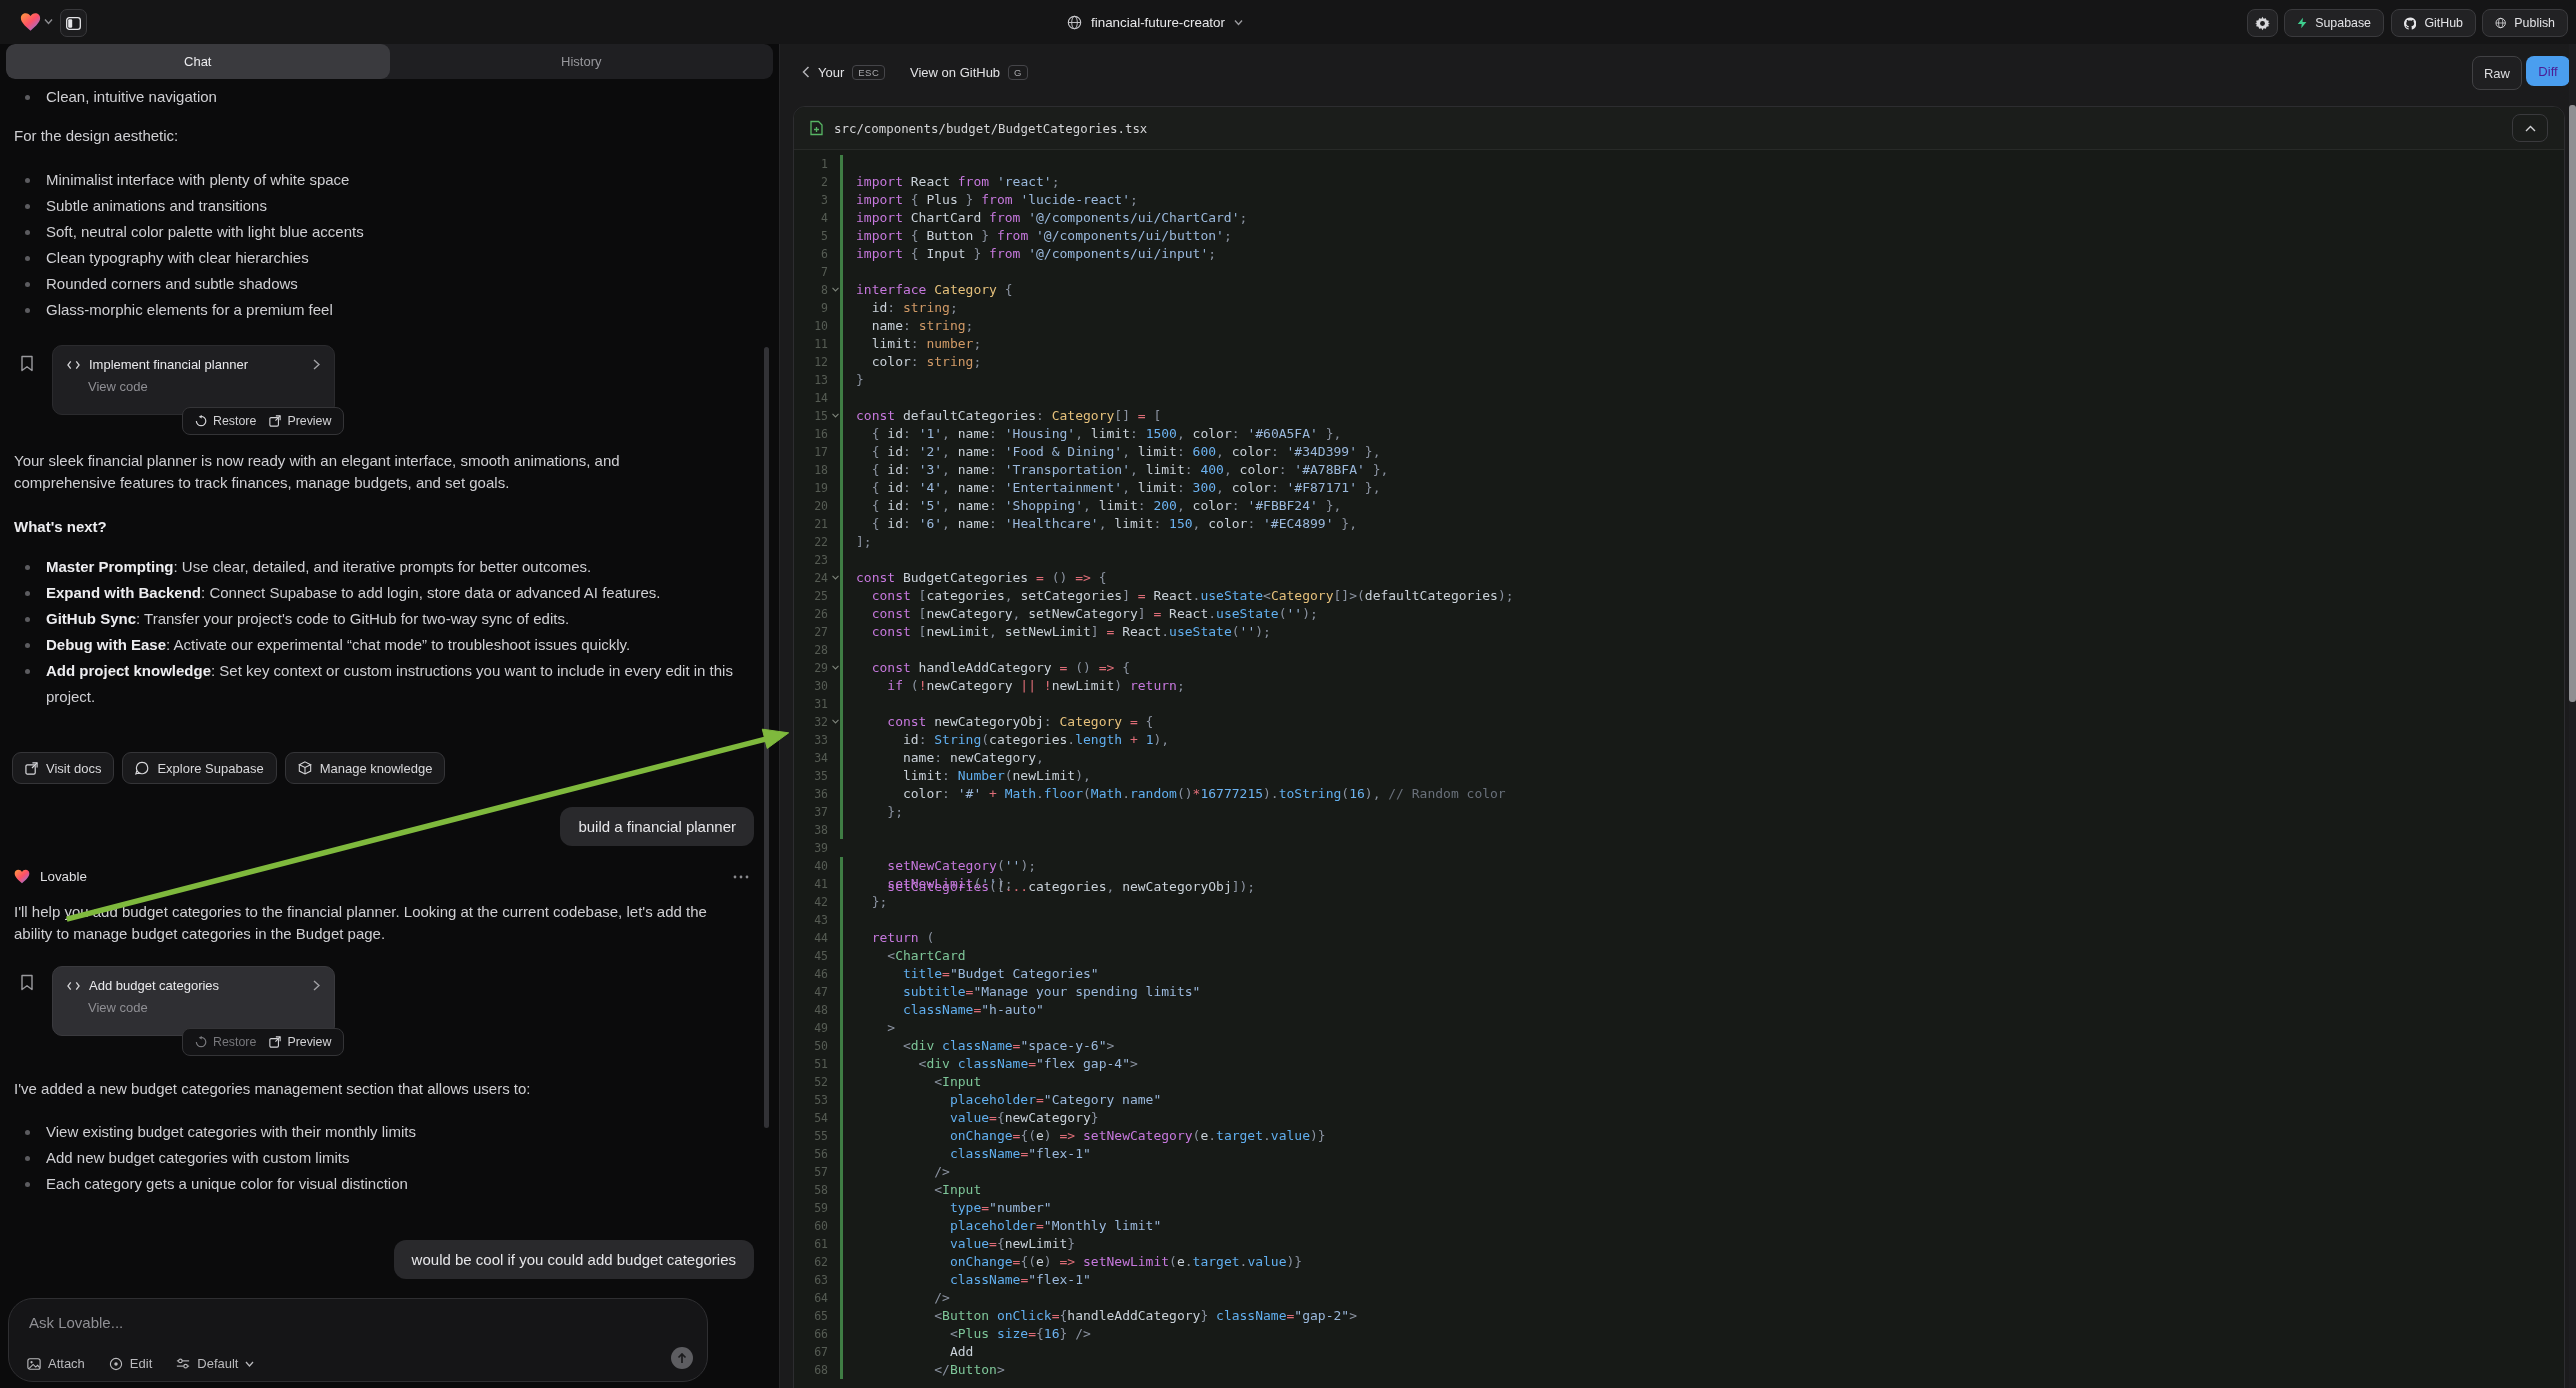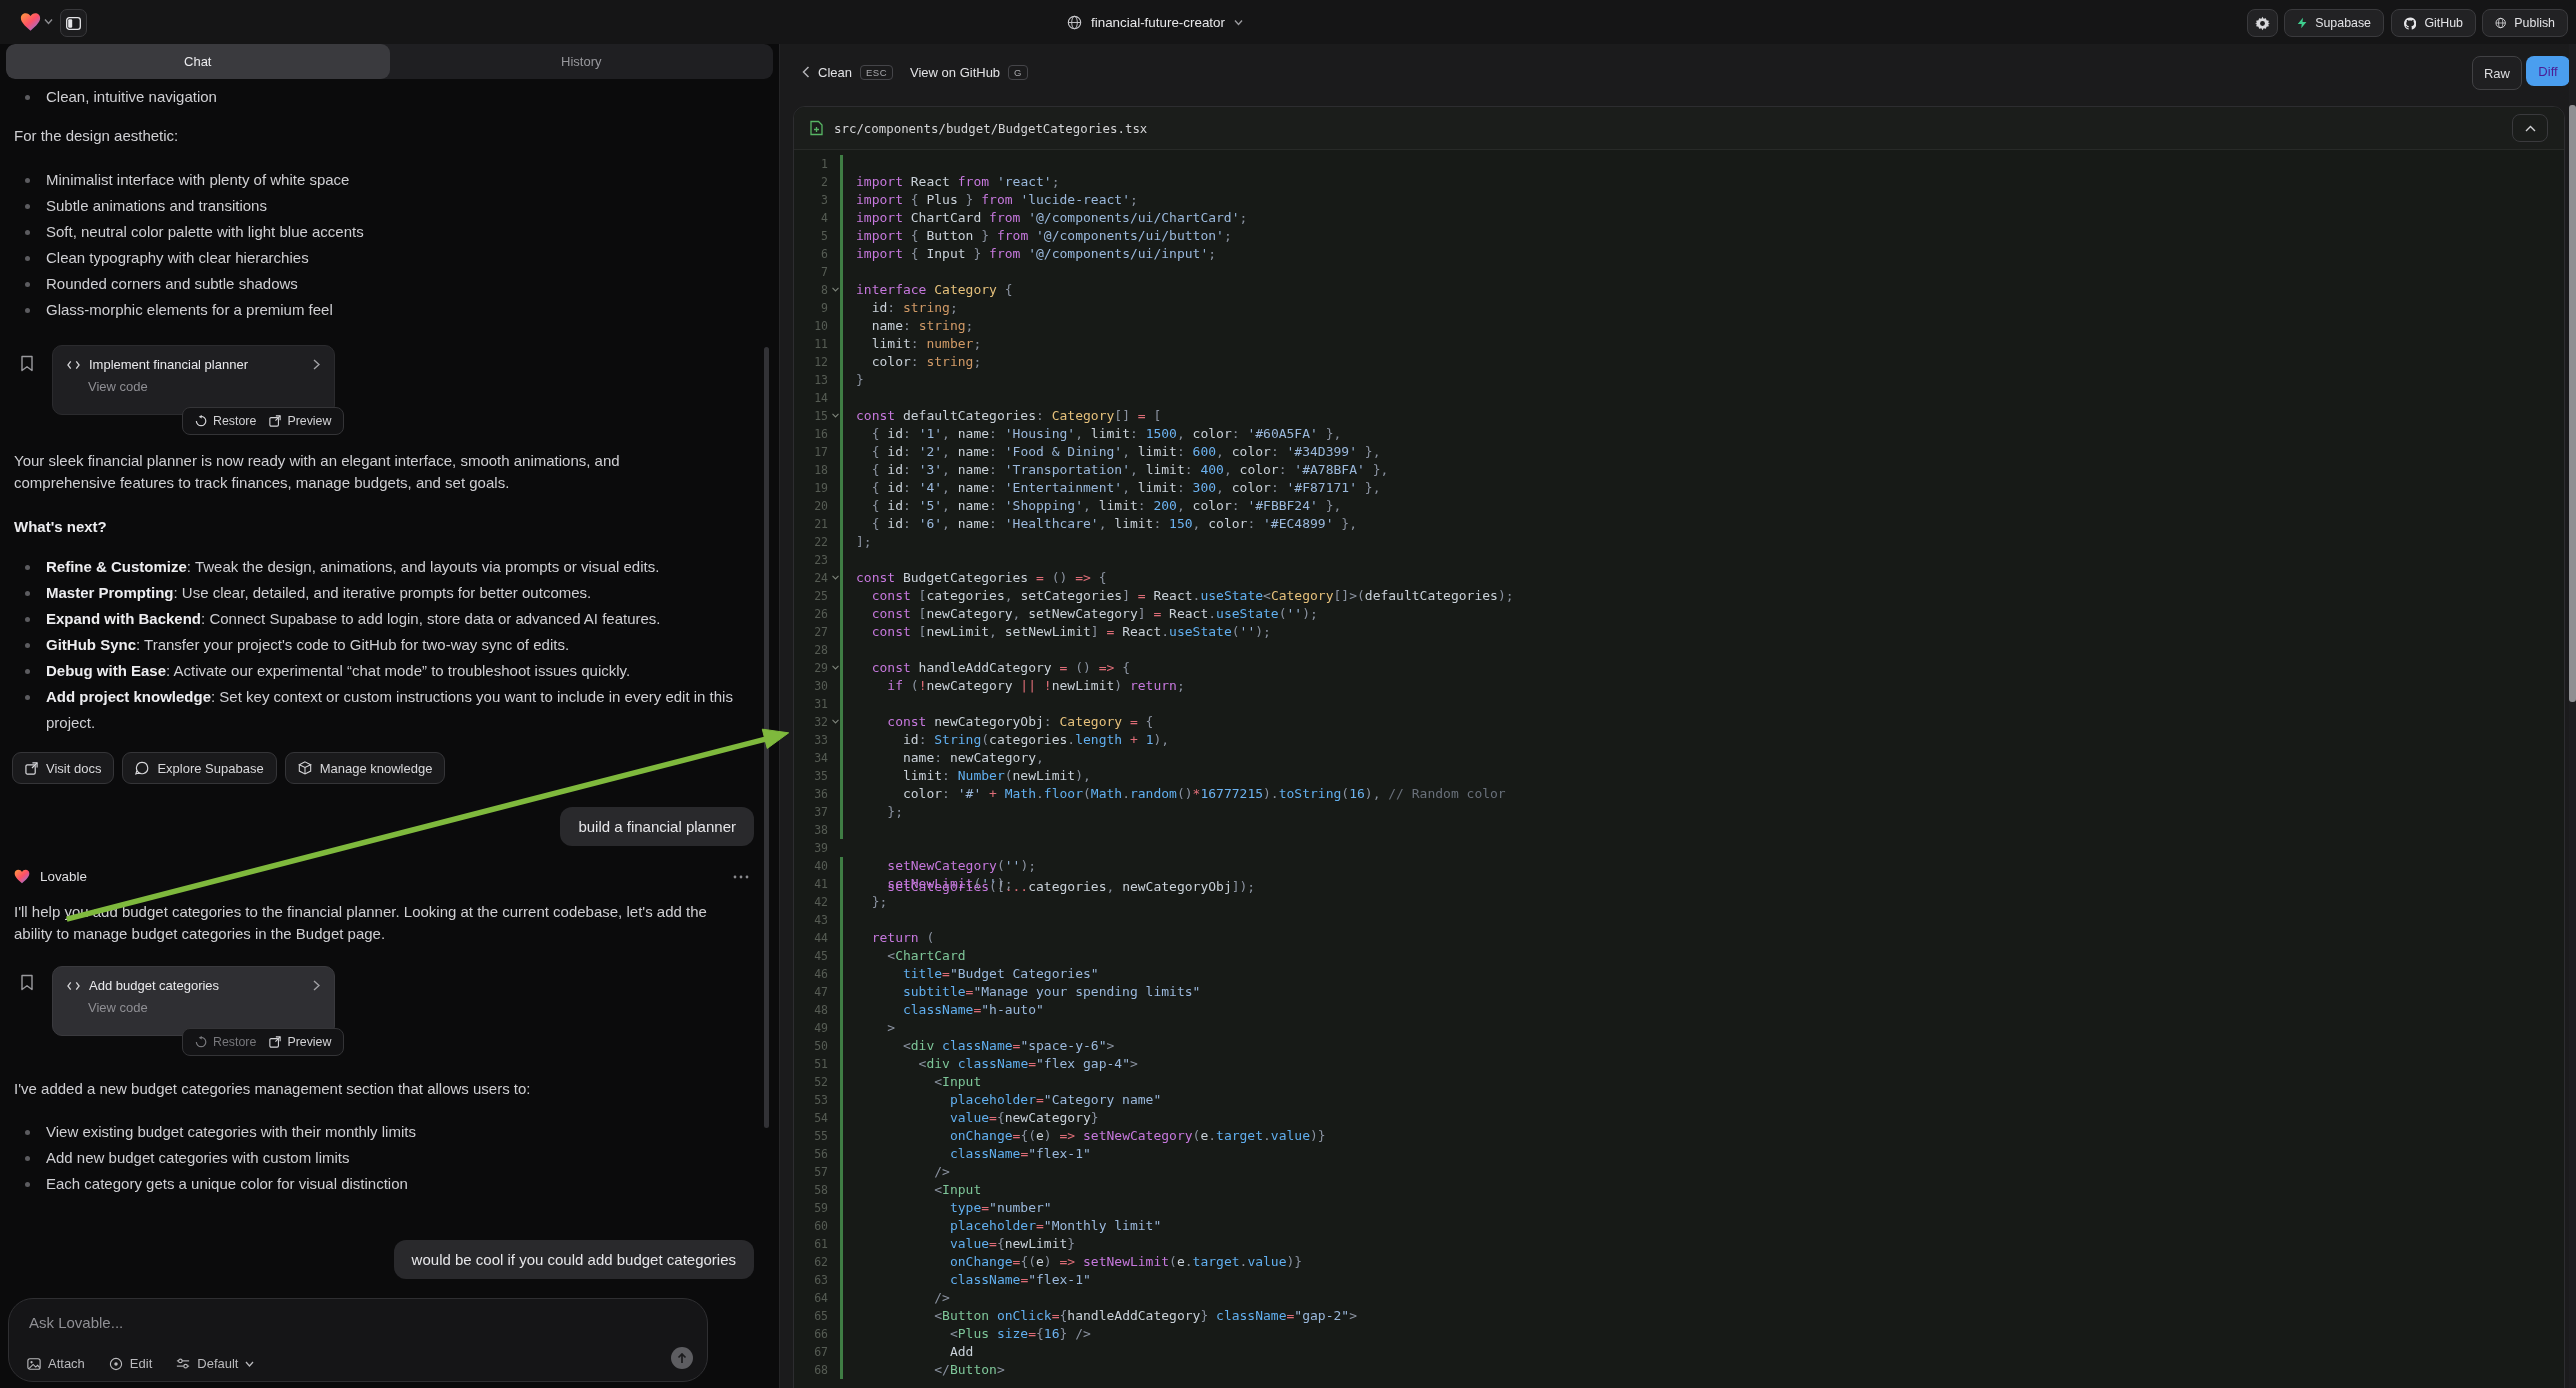--- a/index.html
+++ b/index.html
@@ -227,21 +227,20 @@
               <line x1="13" y1="1" x2="7.5" y2="6.5" stroke="#d2d2d5" stroke-width="1.3"></line>
             </svg>
           <span>Preview</span>
         </span>
       </div>
     </div>
 
     <div class="blk para" style="top:406px;width:697px">Your sleek financial planner is now ready with an elegant interface, smooth animations, and comprehensive features to track finances, manage budgets, and set goals.</div>
     <div class="blk para bold" style="top:472px">What's next?</div>
     <div class="blk blist" style="top:510px">
-        <div class="bi"><span class="dot"></span><span class="bold">Refine &amp; Customize</span><span>: Tweak the design, animations, and layouts via prompts or visual edits.</span></div>
         <div class="bi"><span class="dot"></span><span class="bold">Master Prompting</span><span>: Use clear, detailed, and iterative prompts for better outcomes.</span></div>
         <div class="bi"><span class="dot"></span><span class="bold">Expand with Backend</span><span>: Connect Supabase to add login, store data or advanced AI features.</span></div>
         <div class="bi"><span class="dot"></span><span class="bold">GitHub Sync</span><span>: Transfer your project's code to GitHub for two-way sync of edits.</span></div>
         <div class="bi"><span class="dot"></span><span class="bold">Debug with Ease</span><span>: Activate our experimental “chat mode” to troubleshoot issues quickly.</span></div>
         <div class="bi"><span class="dot"></span><span class="bold">Add project knowledge</span><span>: Set key context or custom instructions you want to include in every edit in this project.</span></div>
       </div>
 
     <div class="chiprow" style="top:708px">
       <span class="chip">
         <svg width="13" height="13" viewBox="0 0 14 14">
@@ -368,21 +367,21 @@
       </span>
     </div>
   </div>
 
   <div class="main">
     <div class="mtb">
       <span class="mtb-item" style="left:22px">
         <svg width="8" height="12" viewBox="0 0 8 12">
             <polyline points="6.5,1 1.5,6 6.5,11" fill="none" stroke="#b2b2b6" stroke-width="1.5"></polyline>
           </svg>
-        <span>Clean</span>
+        <span>Your</span>
         <span class="kbd">ESC</span>
       </span>
       <span class="mtb-item" style="left:130px">
         <span>View on GitHub</span>
         <span class="kbd">G</span>
       </span>
       <span class="btn-raw" style="left:1692px;width:50px">Raw</span>
       <span class="btn-diff" style="left: 1746px; width: 44px; background: rgb(74, 158, 239);">Diff</span>
     </div>
 

